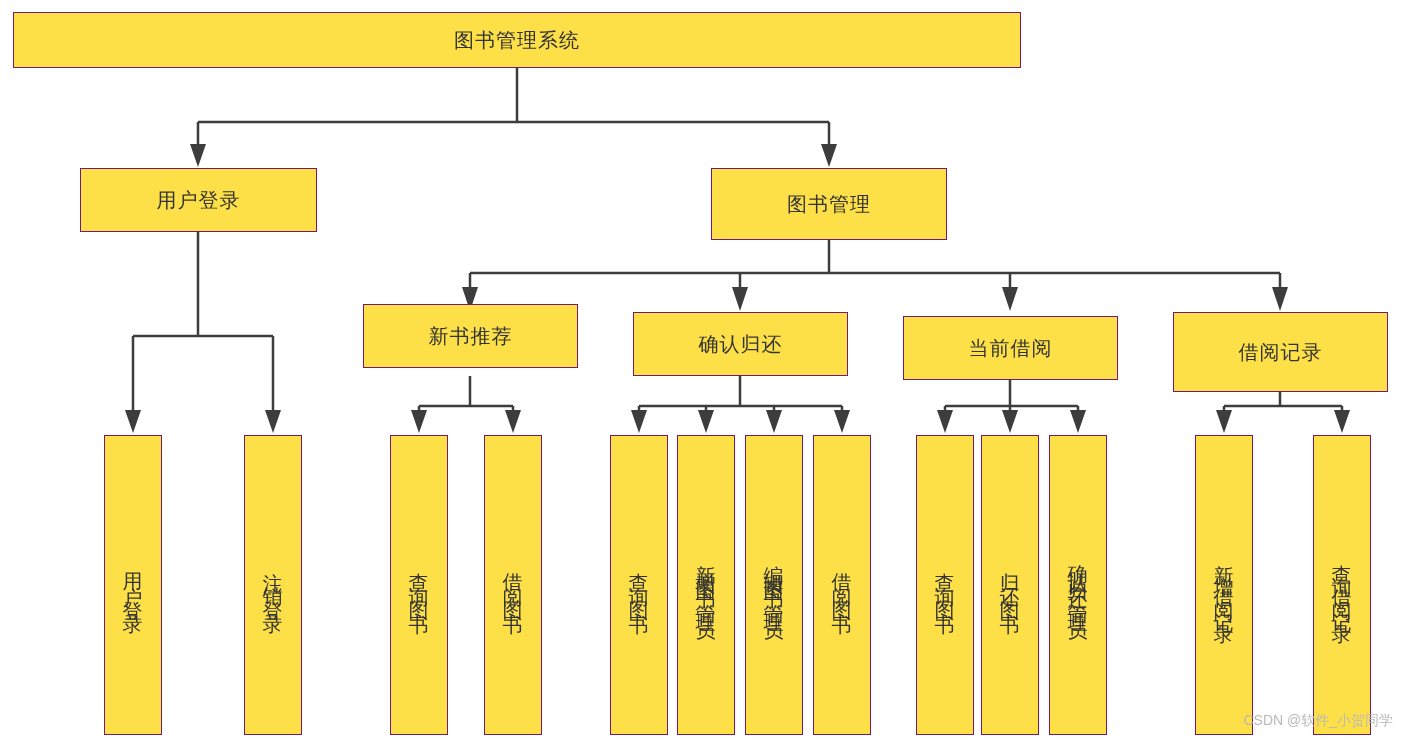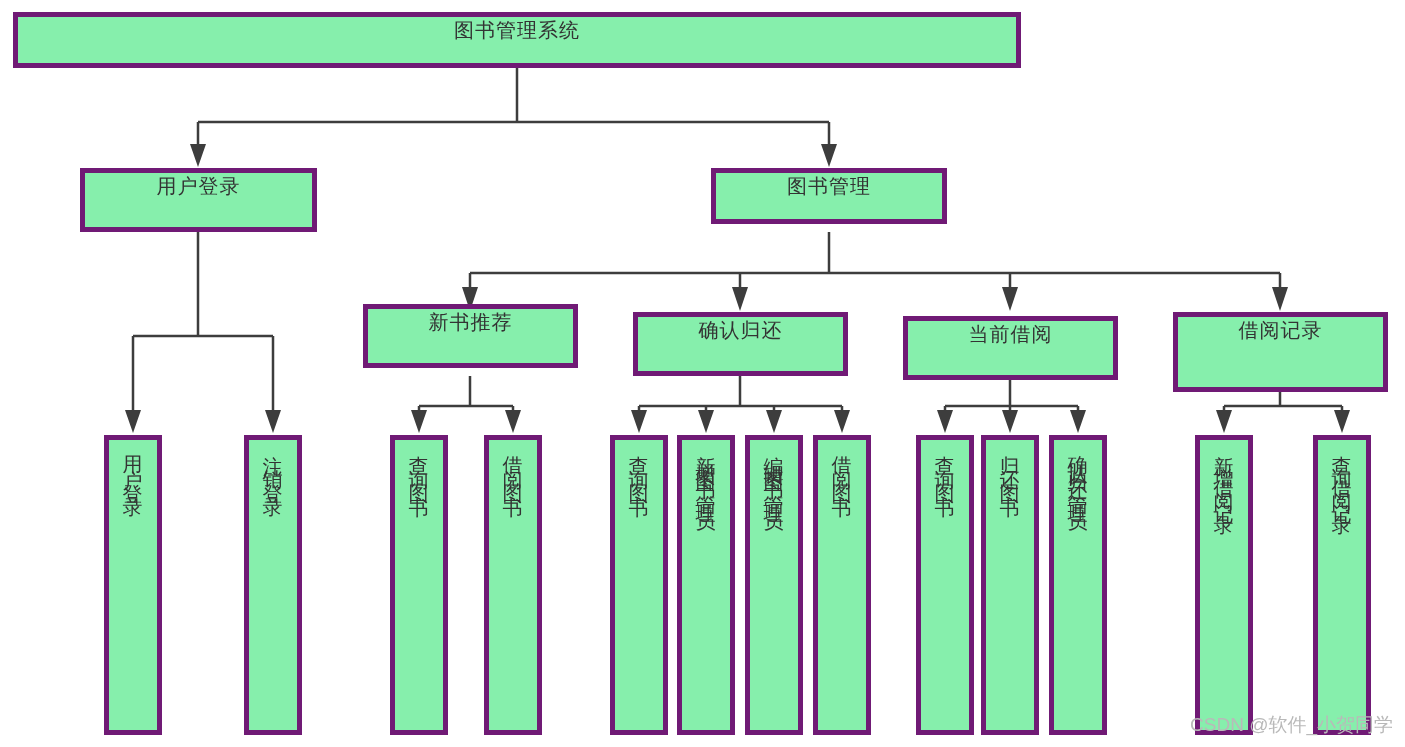--- a/index.html
+++ b/index.html
@@ -17,24 +17,25 @@
   }
   .connectors {
     position: absolute;
     left: 0;
     top: 0;
     z-index: 1;
   }
   .node {
     position: absolute;
     box-sizing: border-box;
-    background: #86efac;
-    border: 5px solid #701a75;
+    background: #fde047;
+    border: 1px solid #701a75;
     color: #333333;
     display: flex;
+    align-items: center;
     justify-content: center;
     z-index: 2;
   }
   .node.hbox {
     font-size: 20px;
     letter-spacing: 1px;
   }
   .node.leaf {
     width: 58px;
     top: 435px;
@@ -46,21 +47,21 @@
     font-size: 20px;
     letter-spacing: 14px;
     line-height: 1;
     white-space: nowrap;
   }
   .leaf.mid .vtext { letter-spacing: 12px; }
   .leaf.long .vtext { letter-spacing: 8px; }
   
   .root   { left: 13px;  top: 12px;  width: 1008px; height: 56px; }
   .n-user { left: 80px;  top: 168px; width: 237px;  height: 64px; }
-  .n-book { left: 711px; top: 168px; width: 236px;  height: 56px; }
+  .n-book { left: 711px; top: 168px; width: 236px;  height: 72px; }
   .n-l3a  { left: 363px;  top: 304px; width: 215px; height: 64px; }
   .n-l3b  { left: 633px;  top: 312px; width: 215px; height: 64px; }
   .n-l3c  { left: 903px;  top: 316px; width: 215px; height: 64px; }
   .n-l3d  { left: 1173px; top: 312px; width: 215px; height: 80px; }
   .lf0  { left: 104px; }
   .lf1  { left: 244px; }
   .lf2  { left: 390px; }
   .lf3  { left: 484px; }
   .lf4  { left: 610px; }
   .lf5  { left: 677px; }
@@ -68,21 +69,21 @@
   .lf7  { left: 813px; }
   .lf8  { left: 916px; }
   .lf9  { left: 981px; }
   .lf10 { left: 1049px; }
   .lf11 { left: 1195px; }
   .lf12 { left: 1313px; }
   .watermark {
     position: absolute;
     right: 12px;
     top: 712px;
-    font-size: 19px;
+    font-size: 14px;
     color: #b9b9b9;
     z-index: 3;
     white-space: nowrap;
   }
 </style>
 </head>
 <body>
 
 <div class="canvas">
 

